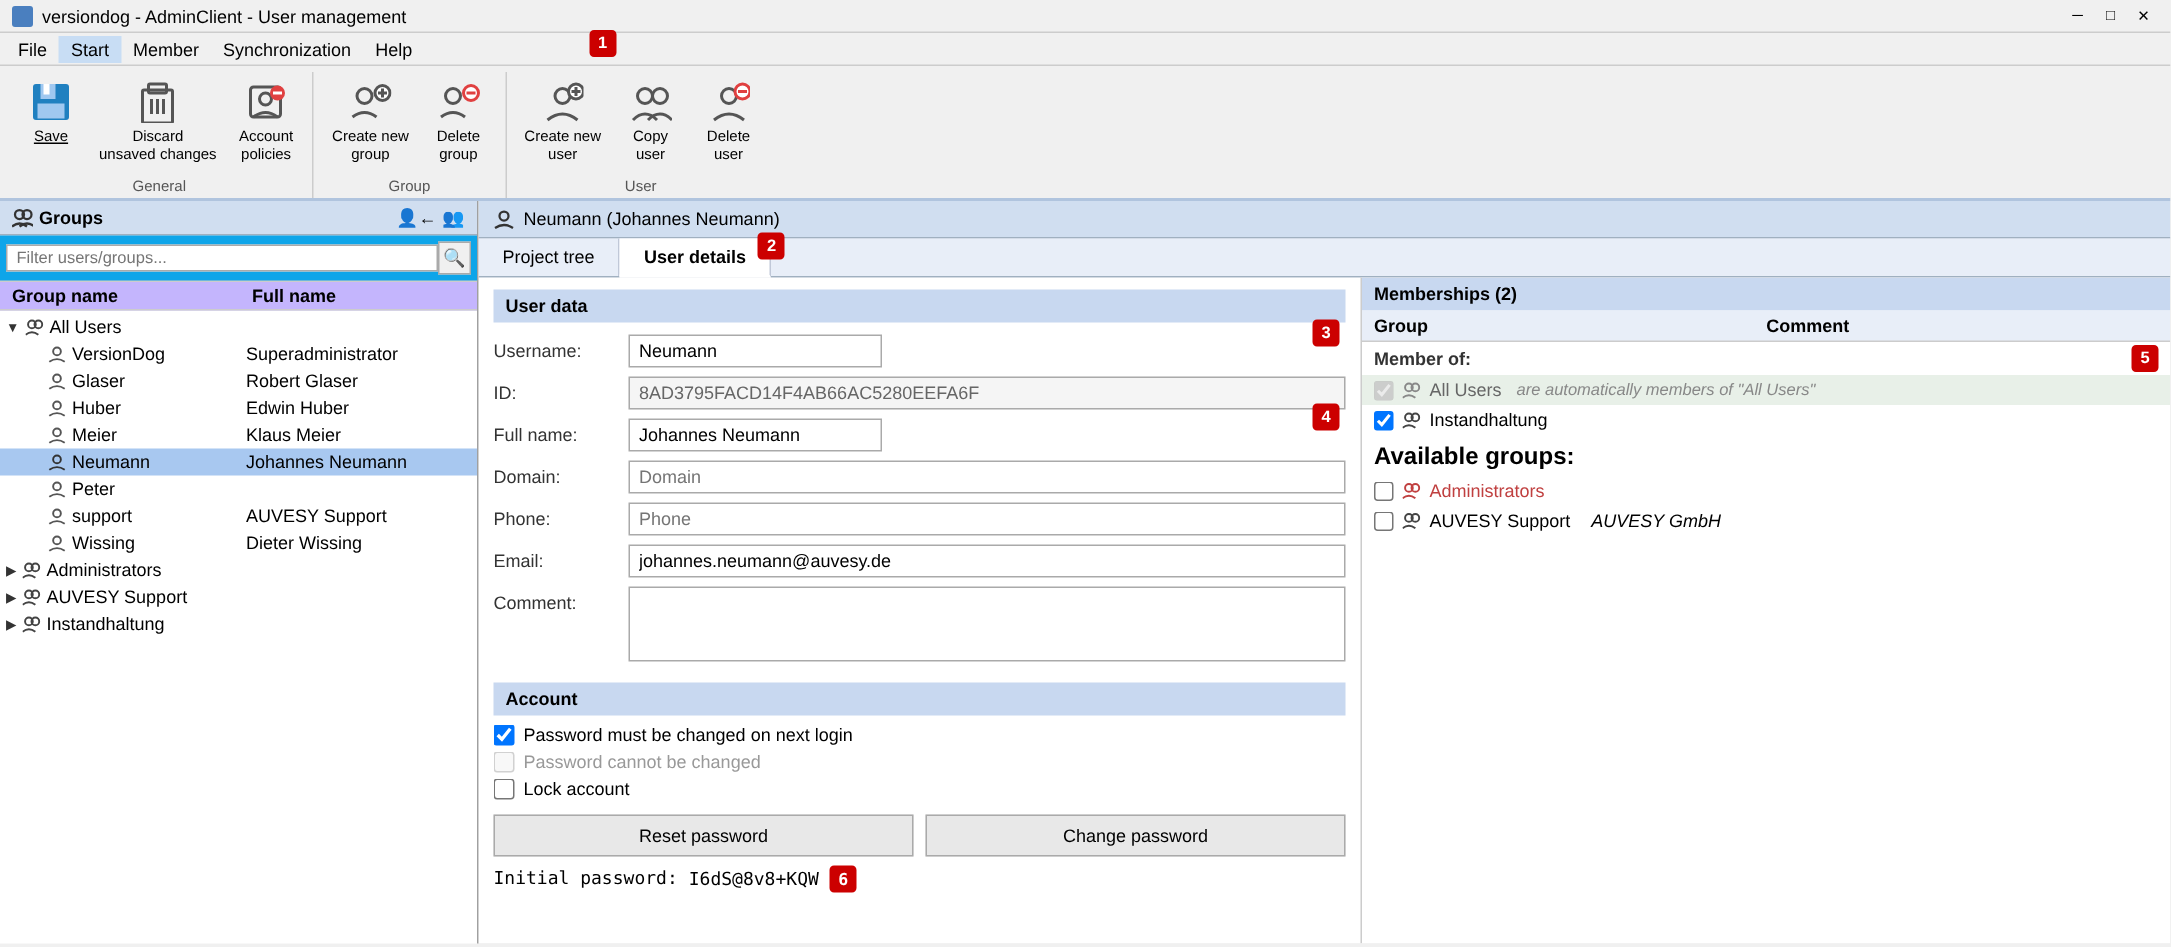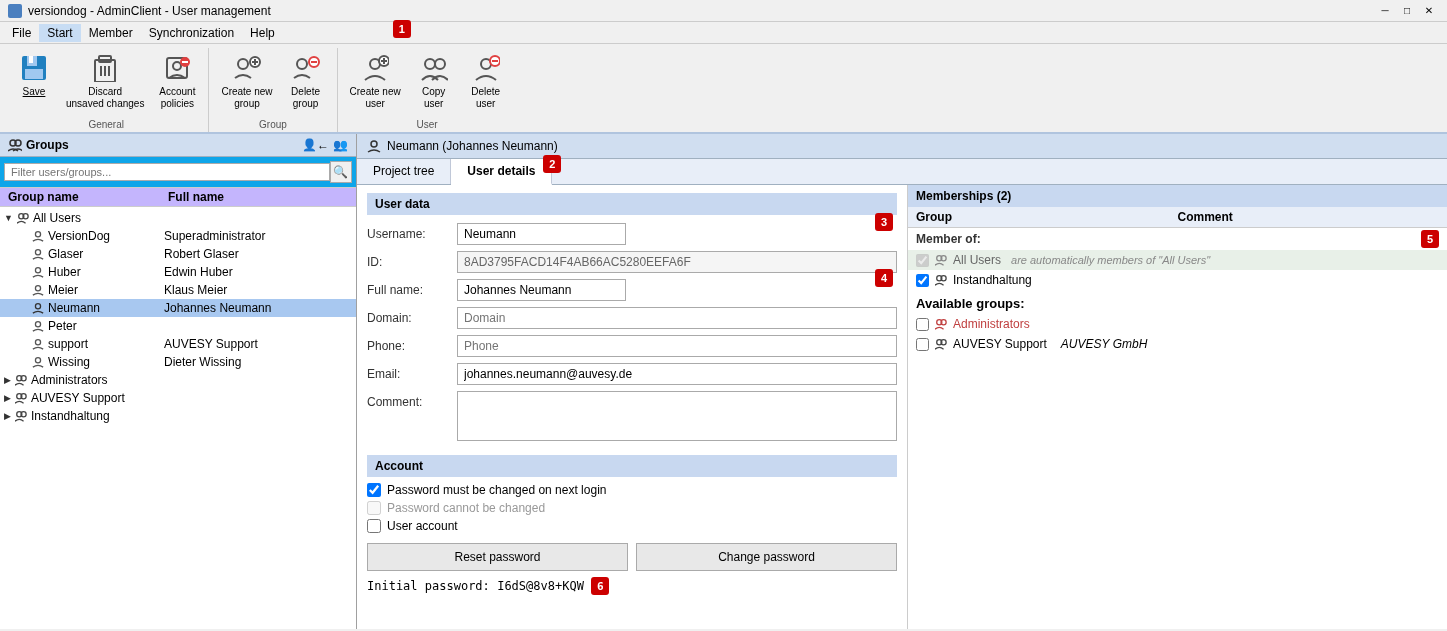--- a/index.html
+++ b/index.html
@@ -23,21 +23,21 @@
     .ribbon-group-label { font-size: 10px; color: #555; margin-top: auto; padding: 2px 0; text-align: center; }
     .ribbon-items { display: flex; align-items: flex-start; gap: 2px; }
     .ribbon-btn { display: flex; flex-direction: column; align-items: center; padding: 4px 6px; cursor: pointer; min-width: 50px; border-radius: 3px; }
     .ribbon-btn .label { font-size: 10px; text-align: center; line-height: 1.2; margin-top: 2px; }
     .ribbon-btn.large { min-width: 48px; text-decoration: underline; }
 
     
     .main { display: flex; height: calc(631px - 22px - 22px - 92px); }
 
     
-    .left-panel { width: 357px; border-right: 1px solid #a0a0a0; background: #fff; display: flex; flex-direction: column; }
+    .left-panel { width: 319px; border-right: 1px solid #a0a0a0; background: #fff; display: flex; flex-direction: column; }
     .panel-header { background: #d0def0; padding: 4px 8px; display: flex; align-items: center; justify-content: space-between; border-bottom: 1px solid #a0b0c0; font-weight: bold; font-size: 12px; }
     .panel-header-left { display: flex; align-items: center; gap: 4px; }
     .filter-bar { padding: 4px; border-bottom: 1px solid #ccc; display: flex; align-items: center; background: #0ea5e9; }
     .filter-input { flex: 1; border: 1px solid #aaa; padding: 2px 6px; font-size: 11px; outline: none; }
     .search-btn { width: 22px; height: 22px; border: 1px solid #aaa; background: #f0f0f0; cursor: pointer; display: flex; align-items: center; justify-content: center; }
 
     
     .tree { flex: 1; overflow-y: auto; padding: 2px 0; }
     .tree-header-row { display: grid; grid-template-columns: 160px 1fr; padding: 2px 8px; background: #c4b5fd; border-bottom: 1px solid #ccc; font-weight: bold; font-size: 11px; }
     .tree-item { display: grid; grid-template-columns: 160px 1fr; padding: 1px 0; cursor: pointer; }
@@ -77,21 +77,21 @@
     .initial-pwd { font-size: 12px; margin-top: 6px; }
     .initial-pwd span { font-family: monospace; }
 
     
     .memberships-panel { width: 540px; border-left: 1px solid #ccc; background: #fff; display: flex; flex-direction: column; }
     .memberships-header { background: #c8d8f0; padding: 4px 8px; font-weight: bold; font-size: 12px; }
     .memberships-table-header { display: grid; grid-template-columns: 1fr 1fr; padding: 3px 8px; background: #e8eef8; border-bottom: 1px solid #ccc; font-size: 11px; font-weight: bold; }
     .member-of-label { padding: 4px 8px; font-weight: bold; font-size: 12px; color: #333; }
     .membership-row { display: flex; align-items: center; padding: 3px 8px; gap: 6px; font-size: 12px; }
     .membership-row.all-users { color: #555; }
-    .available-label { padding: 6px 8px 3px 8px; font-weight: bold; font-size: 13px; }
+    .available-label { padding: 6px 8px 3px 8px; font-weight: bold; font-size: 16px; }
     .avail-row { display: flex; align-items: center; padding: 3px 8px; gap: 6px; font-size: 12px; }
 
     
     .ri { width: 32px; height: 32px; display: flex; align-items: center; justify-content: center; }
     .ri svg { width: 28px; height: 28px; }
   </style>
 </head>
 <body>
 
 <div style="position: relative; width: 1447px; height: 631px; overflow: hidden;">
@@ -484,21 +484,21 @@
           <div class="checkbox-row">
             <input type="checkbox" id="chk1" checked="" style="">
             <label for="chk1">Password must be changed on next login</label>
           </div>
           <div class="checkbox-row disabled">
             <input type="checkbox" id="chk2" disabled="" style="">
             <label for="chk2">Password cannot be changed</label>
           </div>
           <div class="checkbox-row">
             <input type="checkbox" id="chk3" style="">
-            <label for="chk3">User account</label>
+            <label for="chk3">Lock account</label>
           </div>
           <div class="btn-row">
             <button class="action-btn">Reset password</button>
             <button class="action-btn">Change password</button>
           </div>
           <div class="initial-pwd">
             <span>Initial password:</span>
             <span style="font-family:monospace;margin-left:4px;">I6dS@8v8+KQW</span>
             
             <span style="background:#cc0000;color:#fff;border:2px solid #cc0000;border-radius:3px;font-weight:bold;font-size:11px;width:18px;height:18px;display:inline-flex;align-items:center;justify-content:center;margin-left:4px;">6</span>

